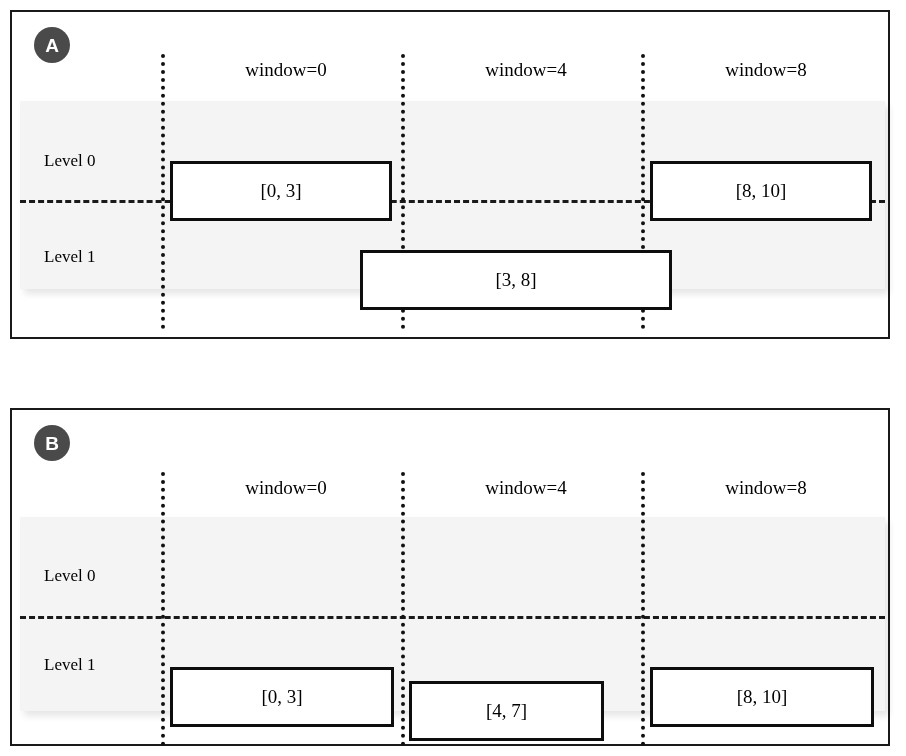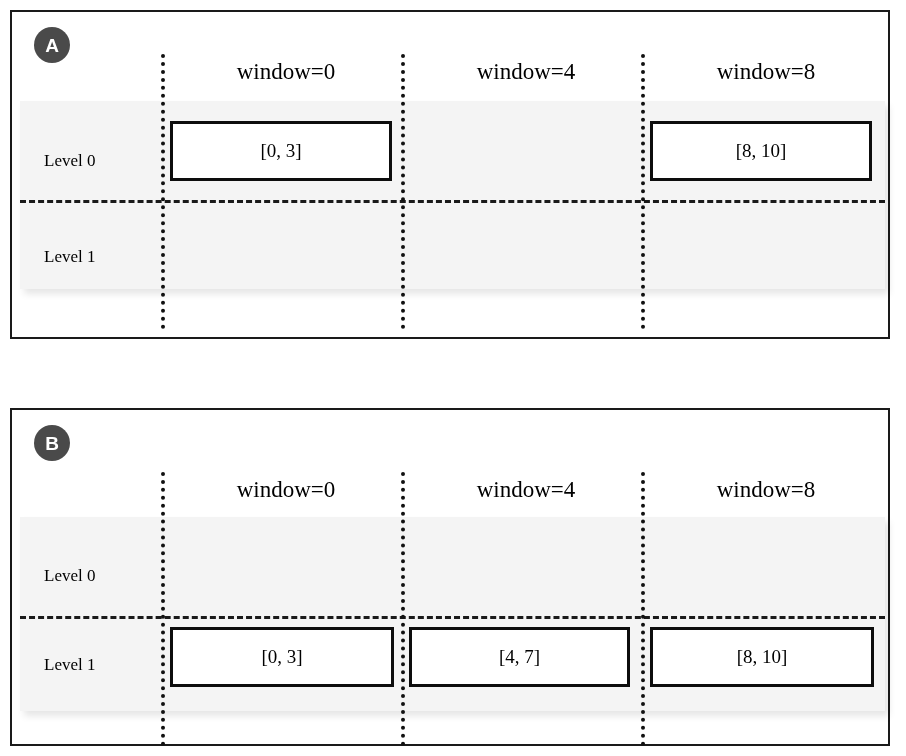--- a/index.html
+++ b/index.html
@@ -76,36 +76,37 @@
   
   .vline {
     position: absolute;
     width: 0;
     border-left: 4px dotted #111111;
   }
 
   
   .window-label {
     position: absolute;
-    font-size: 23px;
+    font-size: 19px;
     white-space: nowrap;
     text-align: center;
   }
 
   
   .interval-box {
     position: absolute;
     background: #ffffff;
     border: 3px solid #0d0d0d;
     box-sizing: border-box;
     display: flex;
     align-items: center;
     justify-content: center;
     font-size: 19px;
     color: #000000;
+    margin-top: 40px;
   }
 
   
   #transition {
     position: absolute;
     left: 0;
     top: 340px;
     width: 906px;
     height: 68px;
   }
@@ -139,20 +140,21 @@
   <div class="vline" style="left:149px; top:42px;  height:275px;"></div>
   <div class="vline" style="left:389px; top:42px;  height:275px;"></div>
   <div class="vline" style="left:629px; top:42px;  height:275px;"></div>
 
   <div class="window-label" style="left:159px; top:47px; width:230px;">window=0</div>
   <div class="window-label" style="left:399px; top:47px; width:230px;">window=4</div>
   <div class="window-label" style="left:639px; top:47px; width:230px;">window=8</div>
 
   <div class="interval-box" style="left:158px; top:109px; width:222px; height:60px;">[0, 3]</div>
   <div class="interval-box" style="left:638px; top:109px; width:222px; height:60px;">[8, 10]</div>
+  <div class="interval-box" style="left:348px; top:198px; width:312px; height:60px;">[3, 8]</div>
 </div>
 
 <div id="transition">
   <svg id="down-arrow" width="52" height="54" viewBox="0 0 52 54">
     <polygon points="16,0 36,0 36,30 50,30 26,53 2,30 16,30" fill="#a0a0a0"></polygon>
   </svg>
   <div id="transition-caption">Strict window compaction, window = 4</div>
 </div>
 
 <div class="panel" id="panel-b">
@@ -168,15 +170,15 @@
 
   <div class="vline" style="left:149px; top:62px;  height:274px;"></div>
   <div class="vline" style="left:389px; top:62px;  height:274px;"></div>
   <div class="vline" style="left:629px; top:62px;  height:274px;"></div>
 
   <div class="window-label" style="left:159px; top:67px; width:230px;">window=0</div>
   <div class="window-label" style="left:399px; top:67px; width:230px;">window=4</div>
   <div class="window-label" style="left:639px; top:67px; width:230px;">window=8</div>
 
   <div class="interval-box" style="left:158px; top:217px; width:224px; height:60px;">[0, 3]</div>
-  <div class="interval-box" style="left:397px; top:217px; width:221px; height:60px;">[4, 7]</div>
+  <div class="interval-box" style="left:397px; top:231px; width:195px; height:60px;">[4, 7]</div>
   <div class="interval-box" style="left:638px; top:217px; width:224px; height:60px;">[8, 10]</div>
 </div>
 
 </body></html>

